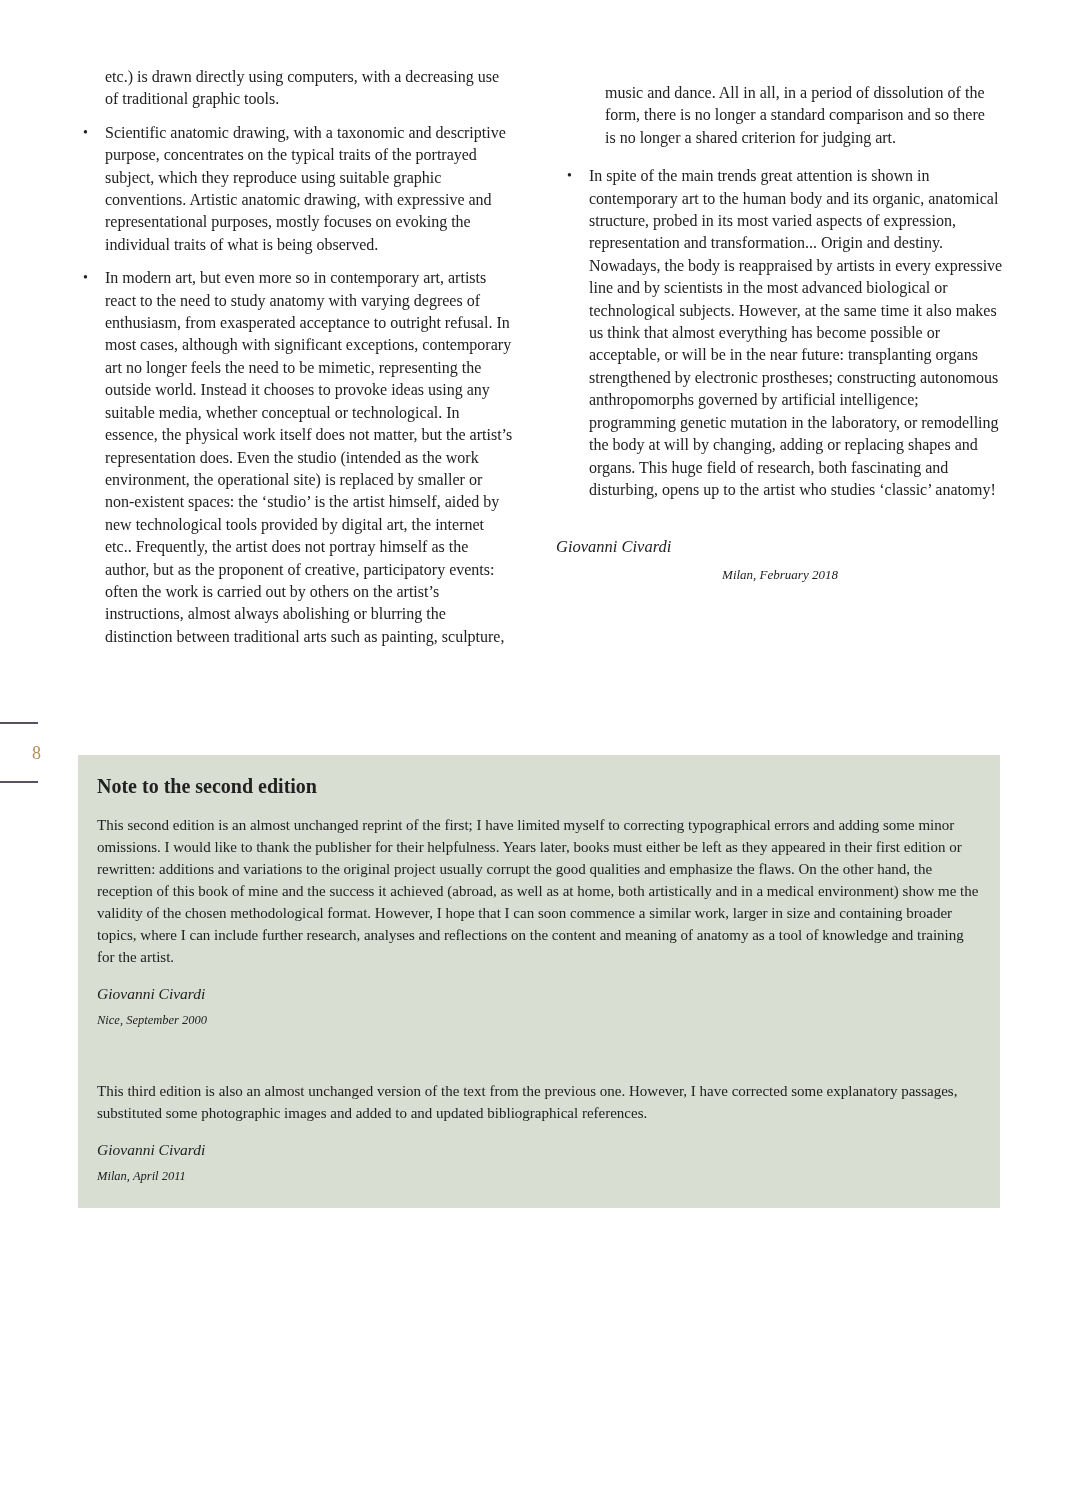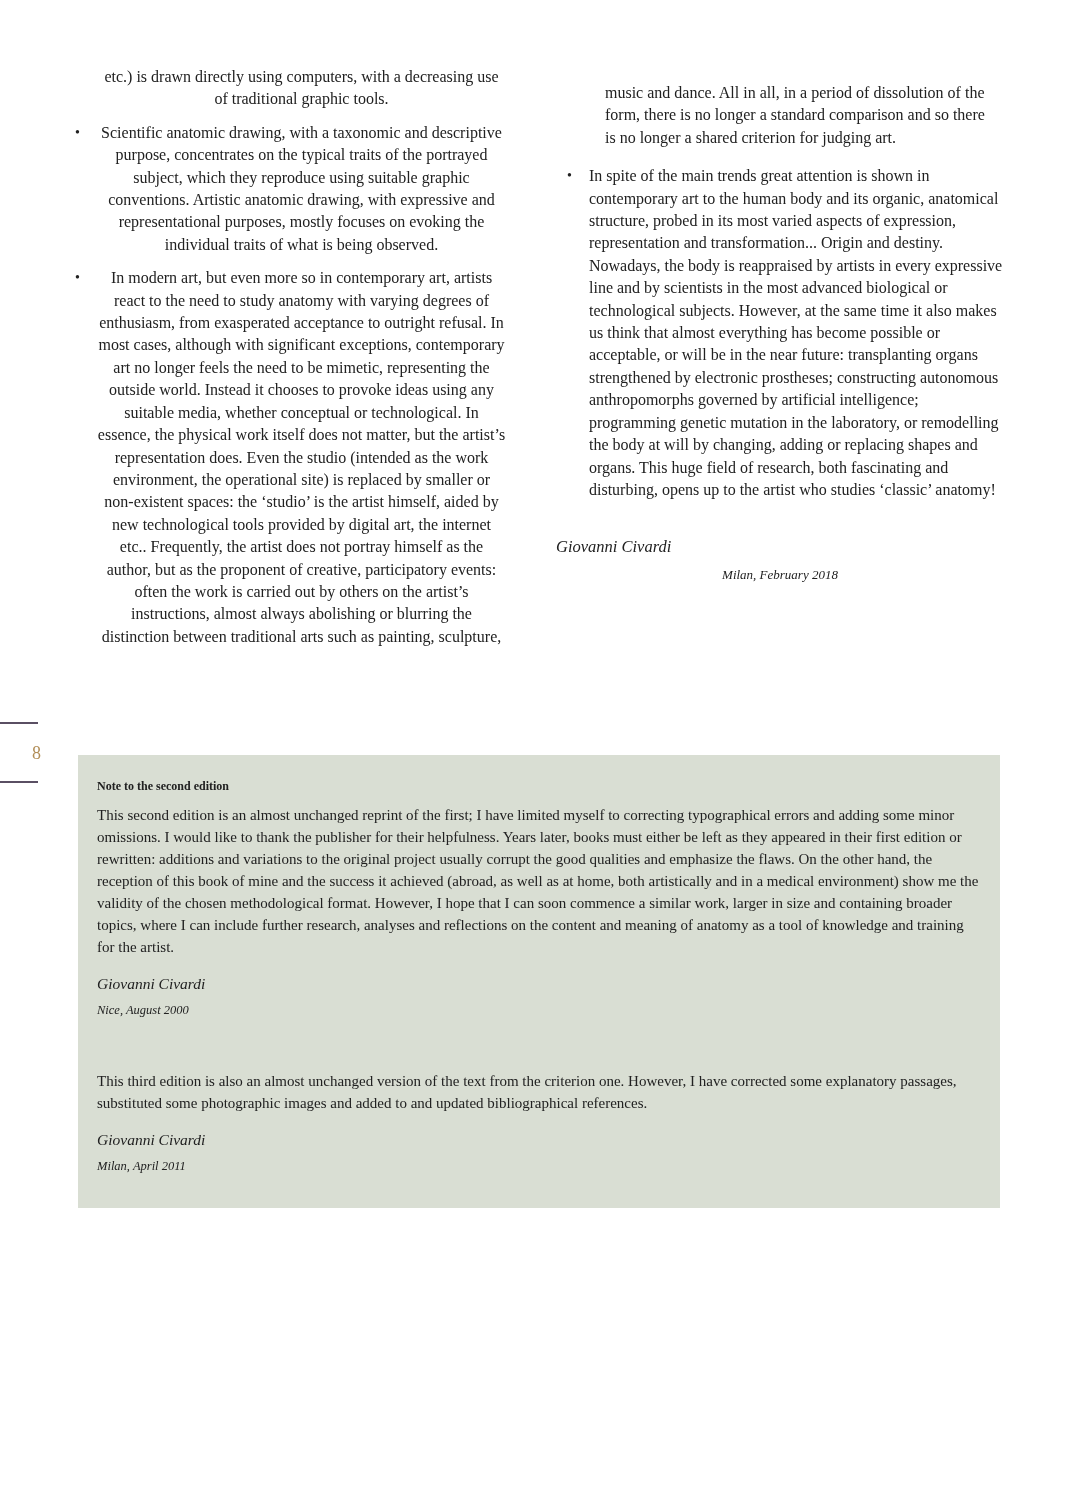--- a/index.html
+++ b/index.html
@@ -14,21 +14,21 @@
   }
 
   
   .col {
     position: absolute;
     top: 66px;
     font-size: 16px;
     line-height: 22.4px;
     text-align: left;
   }
-  .col-left  { left: 64px;  width: 442px; text-align: center; }
+  .col-left  { left: 72px;  width: 442px; }
   .col-right { left: 556px; width: 448px; }
 
   .hang { padding-left: 33px; }
   .bullet-item {
     position: relative;
     padding-left: 33px;
     margin-top: 11px;
   }
   .bullet-marker {
     position: absolute;
@@ -79,27 +79,27 @@
     left: 78px;
     top: 755px;
     width: 922px;
     height: 453px;
     background: #d9ded3;
     box-sizing: border-box;
     padding: 21px 20px 0 19px;
   }
   .note-heading {
     font-weight: bold;
-    font-size: 12px;
+    font-size: 20px;
     line-height: 20px;
   }
   .note-body {
     font-size: 15px;
     line-height: 22px;
-    margin-top: 8px;
+    margin-top: 18px;
   }
   .note-sig-name {
     font-style: italic;
     font-size: 15.5px;
     line-height: 19px;
     margin-top: 16px;
   }
   .note-sig-date {
     font-style: italic;
     font-size: 12.5px;
@@ -144,24 +144,24 @@
   <div class="rule rule-top"></div>
   <div class="page-number">8</div>
   <div class="rule rule-bottom"></div>
 
   <div class="note-panel">
 
     <div>
       <div class="note-heading">Note to the second edition</div>
       <div class="note-body">This second edition is an almost unchanged reprint of the first; I have limited myself to correcting typographical errors and adding some minor omissions. I would like to thank the publisher for their helpfulness. Years later, books must either be left as they appeared in their first edition or rewritten: additions and variations to the original project usually corrupt the good qualities and emphasize the flaws. On the other hand, the reception of this book of mine and the success it achieved (abroad, as well as at home, both artistically and in a medical environment) show me the validity of the chosen methodological format. However, I hope that I can soon commence a similar work, larger in size and containing broader topics, where I can include further research, analyses and reflections on the content and meaning of anatomy as a tool of knowledge and training for the artist.</div>
       <div class="note-sig-name">Giovanni Civardi</div>
-      <div class="note-sig-date">Nice, August 2000</div>
+      <div class="note-sig-date">Nice, September 2000</div>
     </div>
 
     <div class="note-section-third">
-      <div class="note-body">This third edition is also an almost unchanged version of the text from the criterion one. However, I have corrected some explanatory passages, substituted some photographic images and added to and updated bibliographical references.</div>
+      <div class="note-body">This third edition is also an almost unchanged version of the text from the previous one. However, I have corrected some explanatory passages, substituted some photographic images and added to and updated bibliographical references.</div>
       <div class="note-sig-name">Giovanni Civardi</div>
       <div class="note-sig-date">Milan, April 2011</div>
     </div>
 
   </div>
 
 </div>
 
 </body></html>

